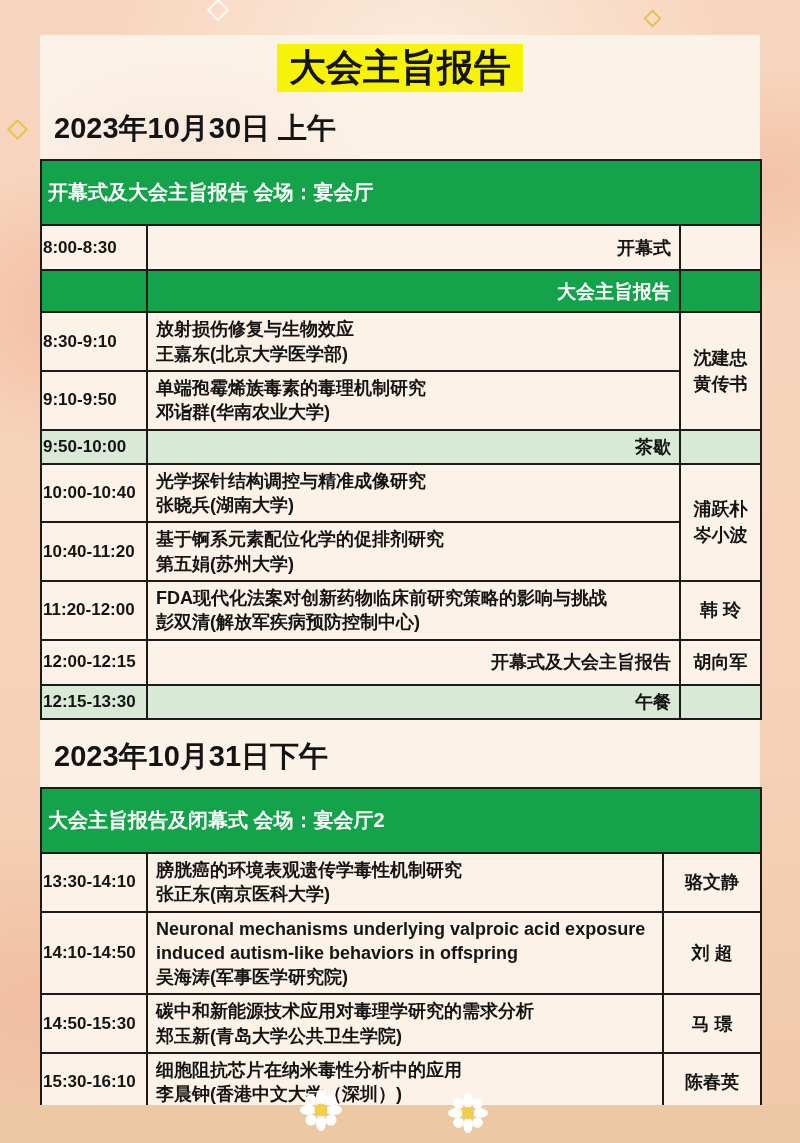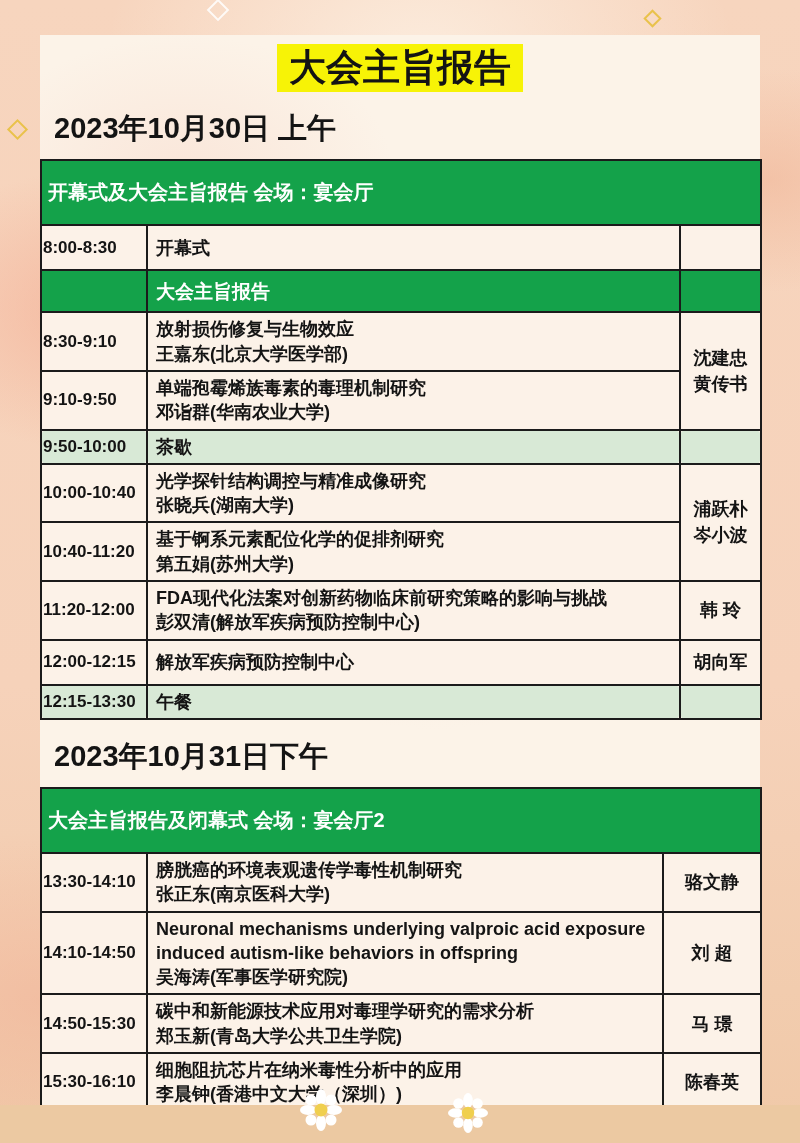--- a/index.html
+++ b/index.html
@@ -21,24 +21,24 @@
     font-size:37px;line-height:1.2;padding:2px 12px;}
   .date-heading{margin:17px 0 10px 14px;font-size:29px;font-weight:bold;color:#141414;}
   table{border-collapse:collapse;width:720px;table-layout:fixed;}
   table,td,th{border:2px solid #1b1b1b;}
   th.session{background:#14a24a;color:#fff;font-size:20px;font-weight:bold;
     text-align:left;padding:18px 6px;height:26px;}
   td{color:#141414;font-weight:bold;font-size:18px;vertical-align:middle;
     background:#fcf2e8;}
   td.time{font-size:17px;text-align:left;padding:2px 1px;}
   td.content{text-align:left;padding:4px 8px;line-height:1.35;}
-  td.center{text-align:left;}
+  td.center{text-align:right;}
   td.chair{text-align:center;white-space:pre-line;line-height:1.45;}
   tr.band td{background:#14a24a;color:#fff;font-size:19px;height:32px;}
-  td.pale{background:#d8e9d6;border-radius:6px;}
+  td.pale{background:#d8e9d6;}
   .speaker-line{display:block;}
   .bottom-band{position:absolute;left:0;bottom:0;width:800px;height:38px;
     background:#ecc9a2;}
   .diamond{position:absolute;border:2.5px solid #e9c24b;transform:rotate(45deg);}
   .diamond.white{border-color:rgba(255,255,255,.85);}
   .dot{position:absolute;border-radius:50%;}
   .daisy{position:absolute;}
 </style>
 </head>
 <body>
@@ -126,21 +126,21 @@
             <tr style="height: 54px;">
               <td class="time">11:20-12:00</td>
               <td class="content">
                 <span class="speaker-line">FDA现代化法案对创新药物临床前研究策略的影响与挑战</span>
                 <span class="speaker-line">彭双清(解放军疾病预防控制中心)</span>
               </td>
               <td class="chair">韩 玲</td>
             </tr>
             <tr style="height: 45px; margin-top: 29px;">
               <td class="time">12:00-12:15</td>
-              <td class="content center">解放军疾病预防控制中心</td>
+              <td class="content center">开幕式及大会主旨报告</td>
               <td class="chair">胡向军</td>
             </tr>
             <tr style="height: 31px;">
               <td class="time pale">12:15-13:30</td>
               <td class="content center pale">午餐</td>
               <td class="chair pale"></td>
             </tr>
           </tbody>
       </table>
     </section>

